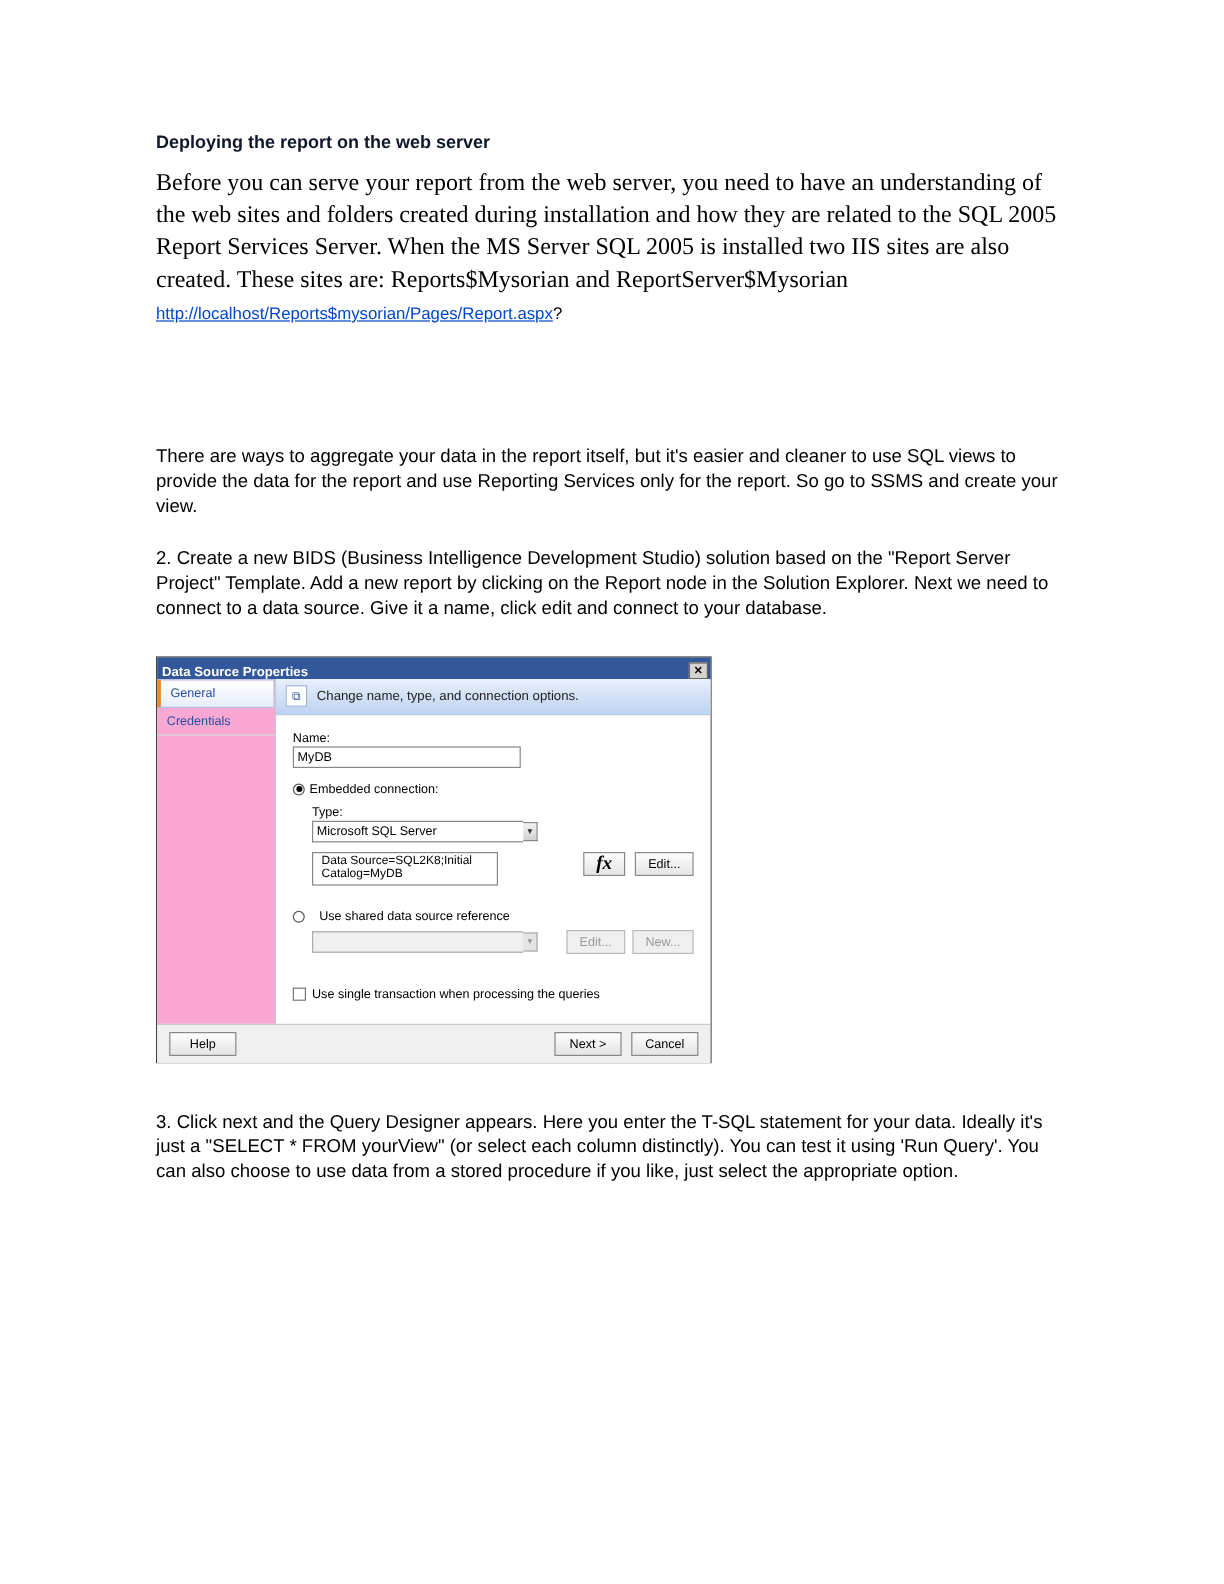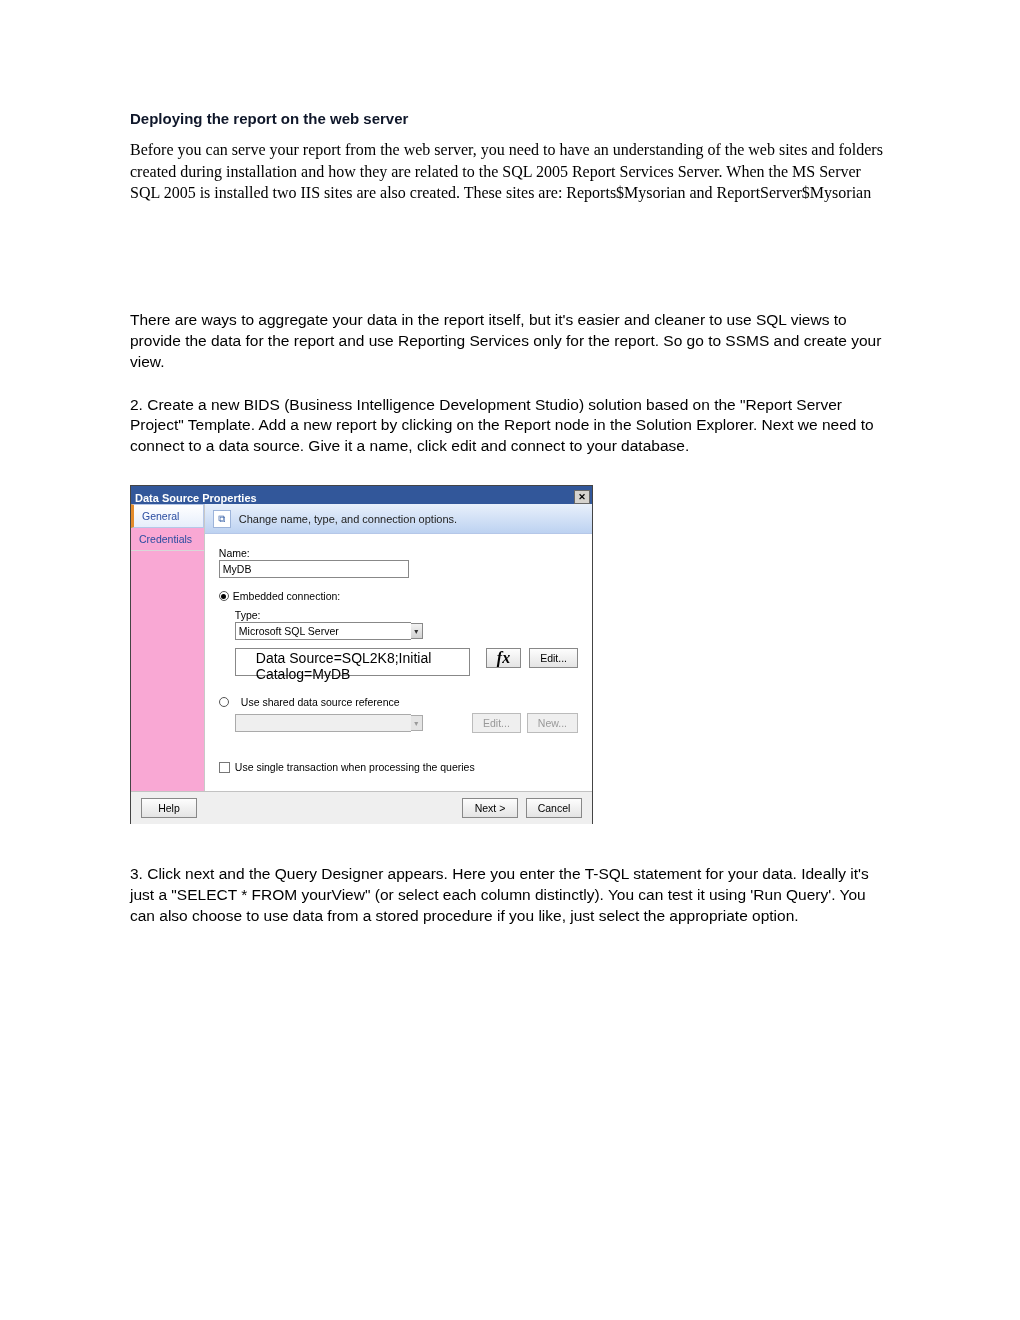--- a/index.html
+++ b/index.html
@@ -1,19 +1,19 @@
 <!DOCTYPE html>
 <html><head>
   <meta charset="utf-8">
   <style>
     * { box-sizing: border-box; margin: 0; padding: 0; }
     body { background: #fff; width: 1020px; height: 1320px; font-family: Arial, sans-serif; }
     .page { padding: 110px 130px 40px 130px; }
     .heading { color: #0f172a; font-weight: bold; font-size: 15px; font-family: Verdana, Arial, sans-serif; margin-bottom: 12px; }
-    .para { font-size: 16px; line-height: 1.35; color: #000; margin-bottom: 6px; font-family: "Times New Roman", serif; }
+    .para { font-size: 20px; line-height: 1.35; color: #000; margin-bottom: 6px; font-family: "Times New Roman", serif; }
     .link { color: #0046cc; text-decoration: underline; font-family: Verdana, Arial, sans-serif; font-size: 14px; }
     .link-q { color: #000; font-family: Verdana, Arial, sans-serif; font-size: 14px; }
     .block { font-family: Arial, sans-serif; font-size: 15.5px; line-height: 1.35; color: #000; }
     .gap-s { height: 30px; }
     .gap-m { height: 40px; }
     .gap-l { height: 22px; }
 
     
     .dialog { width: 463px; height: 339px; margin-top: 10px; border: 1px solid #444; background: #efefef; position: relative; font-family: Tahoma, Arial, sans-serif; }
     .titlebar { background: #32579a; color: #fff; height: 18px; display: flex; align-items: flex-end; justify-content: space-between; padding: 0 2px 0 4px; font-size: 11px; font-weight: bold; }
@@ -34,35 +34,38 @@
     .sublbl { margin-left: 16px; margin-top: 7px; display:block; }
     .subrow { margin-left: 16px; display:flex; align-items:center; gap:6px; }
     .select { display:flex; align-items:center; }
     .dd { width: 12px; height: 16px; border: 1px solid #888; border-left: none; background: linear-gradient(#f2f2f2,#d2d2d2); display:flex; align-items:center; justify-content:center; font-size:8px; color:#333; }
     .dd.disabled { background: #e4e4e4; color:#999; border-color:#aaa; }
     .btn { height: 20px; padding: 0 10px; border: 1px solid #888; background: linear-gradient(#fdfdfd,#e4e4e4); font-size: 10.5px; display:inline-flex; align-items:center; justify-content:center; min-width: 46px; }
     .btn.wide { min-width: 56px; }
     .btn.disabled { color: #999; background: #efefef; border-color: #bbb; }
     .fx { font-style: italic; font-weight: bold; font-family: "Times New Roman", serif; font-size: 16px; }
     .connrow { margin-left: 16px; margin-top: 8px; display:flex; align-items: flex-start; gap: 8px; }
-    .connbox { width: 235px; height: 28px; border: 1px solid #888; font-size: 14px; padding: 1px 20px; background:#fff; }
+    .connbox { width: 155px; height: 28px; border: 1px solid #888; font-size: 10px; padding: 1px 7px; background:#fff; }
     .check-row { display:flex; align-items:center; gap:5px; margin-top: 28px; }
     .checkbox { width:11px; height:11px; border:1px solid #777; background:#fff; }
     .footer { height: 33px; border-top: 1px solid #c2c2c2; background: #efefef; display:flex; align-items:center; padding: 0 10px; gap: 8px; }
     .footer .spacer { flex: 1; }
     .input.disabled { background:#efefef; border-color:#aaa; color:#999; }
   </style>
 </head>
 <body>
 
 <div class="page">
   <div class="heading">Deploying the report on the web server</div>
 
   <p class="para">Before you can serve your report from the web server, you need to have an understanding of the web sites and folders created during installation and how they are related to the SQL 2005 Report Services Server.  When the MS Server SQL 2005 is installed two IIS sites are also created.  These sites are: Reports$Mysorian and ReportServer$Mysorian</p>
 
+  <div style="margin-top:6px;">
+    <a class="link" href="#">http://localhost/Reports$mysorian/Pages/Report.aspx</a><span class="link-q">?</span>
+  </div>
 
   <div class="gap-m"></div>
   <div class="gap-s"></div>
 
 
   <div class="gap-s"></div>
 
   <div class="block">There are ways to aggregate your data in the report itself, but it's easier and cleaner to use SQL views to provide the data for the report and use Reporting Services only for the report. So go to SSMS and create your view.</div>
 
   <div class="gap-l"></div>

